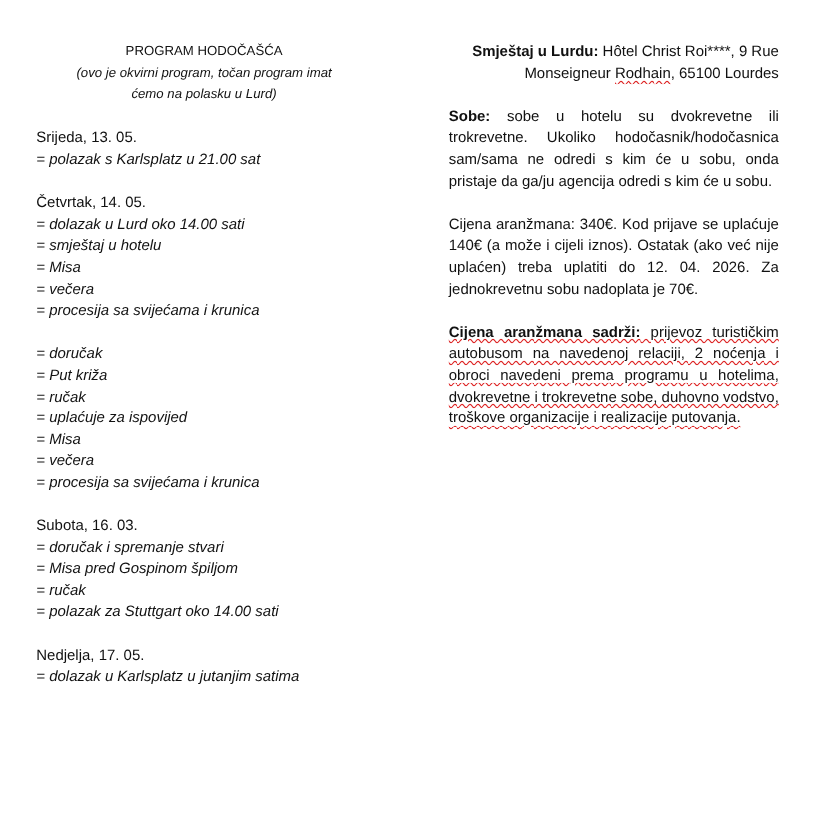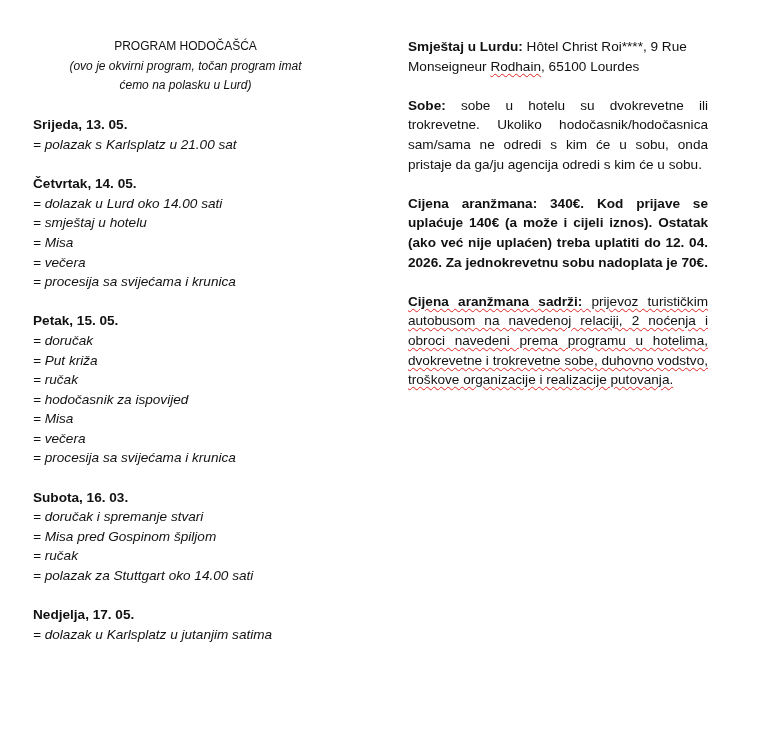--- a/index.html
+++ b/index.html
@@ -38,35 +38,35 @@
     font-size: 12px;
   }
   .subtitle {
     font-style: italic;
     font-size: 12px;
   }
   .day {
     margin-top: 19.6px;
   }
   .day-heading {
-    font-weight: bold;
+    font-weight: normal;
   }
   .item {
     white-space: nowrap;
     font-style: italic;
   }
   .para {
     text-align: justify;
     margin-bottom: 19.6px;
   }
   .para b {
     font-weight: bold;
   }
   .para.bold-all {
-    font-weight: bold;
+    font-weight: normal;
     margin-top: 12px;
   }
   .spell {
     text-decoration: underline wavy #d22;
     text-decoration-thickness: 1px;
     text-underline-offset: 2px;
   }
   .para.spell-all {
     text-decoration: underline wavy #d22;
     text-decoration-thickness: 1px;
@@ -91,46 +91,45 @@
   <div class="day">
     <div class="day-heading">Četvrtak, 14. 05.</div>
     <div class="item">= dolazak u Lurd oko 14.00 sati</div>
     <div class="item">= smještaj u hotelu</div>
     <div class="item">= Misa</div>
     <div class="item">= večera</div>
     <div class="item">= procesija sa svijećama i krunica</div>
   </div>
 
   <div class="day">
-    <div class="day-heading">Petak, 15. 05.</div>
     <div class="item">= doručak</div>
     <div class="item">= Put križa</div>
     <div class="item">= ručak</div>
-    <div class="item">= hodočasnik za ispovijed</div>
+    <div class="item">= uplaćuje za ispovijed</div>
     <div class="item">= Misa</div>
     <div class="item">= večera</div>
     <div class="item">= procesija sa svijećama i krunica</div>
   </div>
 
   <div class="day">
     <div class="day-heading">Subota, 16. 03.</div>
     <div class="item">= doručak i spremanje stvari</div>
     <div class="item">= Misa pred Gospinom špiljom</div>
     <div class="item">= ručak</div>
     <div class="item">= polazak za Stuttgart oko 14.00 sati</div>
   </div>
 
   <div class="day">
     <div class="day-heading">Nedjelja, 17. 05.</div>
     <div class="item">= dolazak u Karlsplatz u jutanjim satima</div>
   </div>
 </div>
 
 <div class="col col-right">
-  <div class="para" style="text-align:left;"><b>Smještaj u Lurdu:</b><span> Hôtel Christ Roi****, 9 Rue Monseigneur </span><span class="spell">Rodhain</span><span>, 65100 Lourdes</span></div>
+  <div class="para" style="text-align:right;"><b>Smještaj u Lurdu:</b><span> Hôtel Christ Roi****, 9 Rue Monseigneur </span><span class="spell">Rodhain</span><span>, 65100 Lourdes</span></div>
 
   <div class="para"><b>Sobe:</b><span> sobe u hotelu su dvokrevetne ili trokrevetne. Ukoliko hodočasnik/hodočasnica sam/sama ne odredi s kim će u sobu, onda pristaje da ga/ju agencija odredi s kim će u sobu.</span></div>
 
 
   <div class="para bold-all">Cijena aranžmana: 340€. Kod prijave se uplaćuje 140€ (a može i cijeli iznos). Ostatak (ako već nije uplaćen) treba uplatiti do 12. 04. 2026. Za jednokrevetnu sobu nadoplata je 70€.</div>
 
 
   <div class="para spell-all"><b>Cijena aranžmana sadrži:</b><span> prijevoz turističkim autobusom na navedenoj relaciji, 2 noćenja i obroci navedeni prema programu u hotelima, dvokrevetne i trokrevetne sobe, duhovno vodstvo, troškove organizacije i realizacije putovanja.</span></div>
 </div>
 

